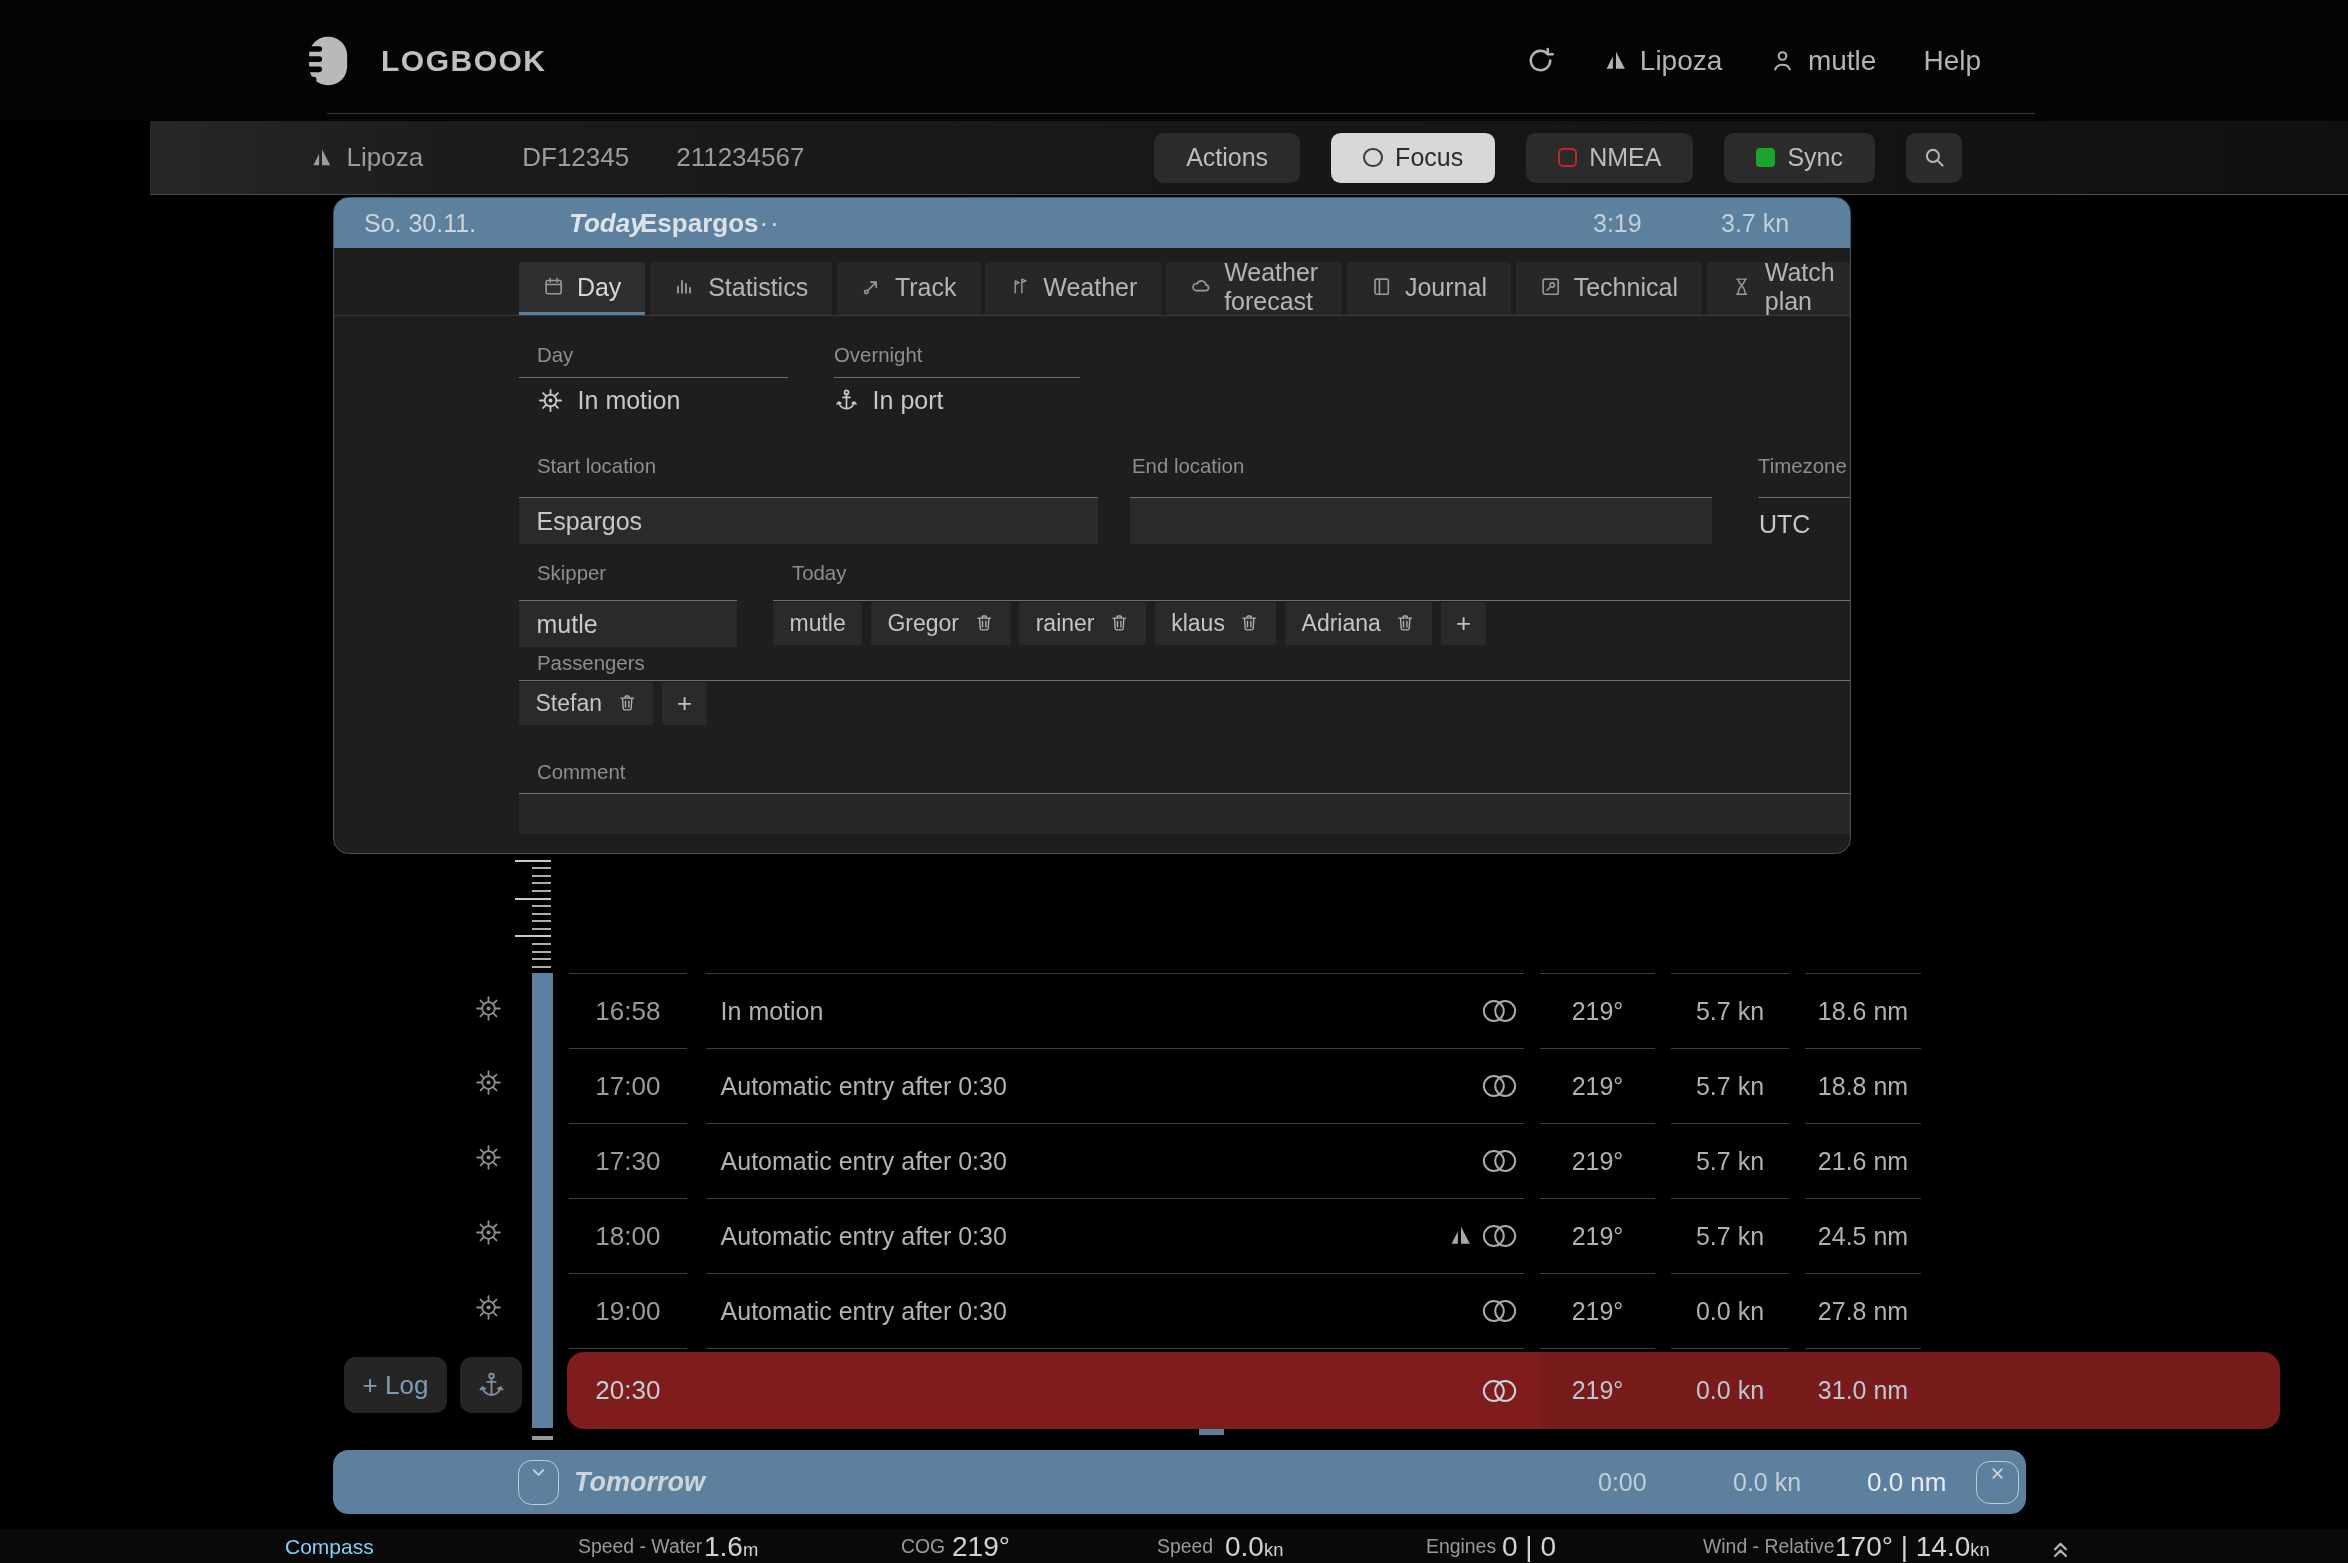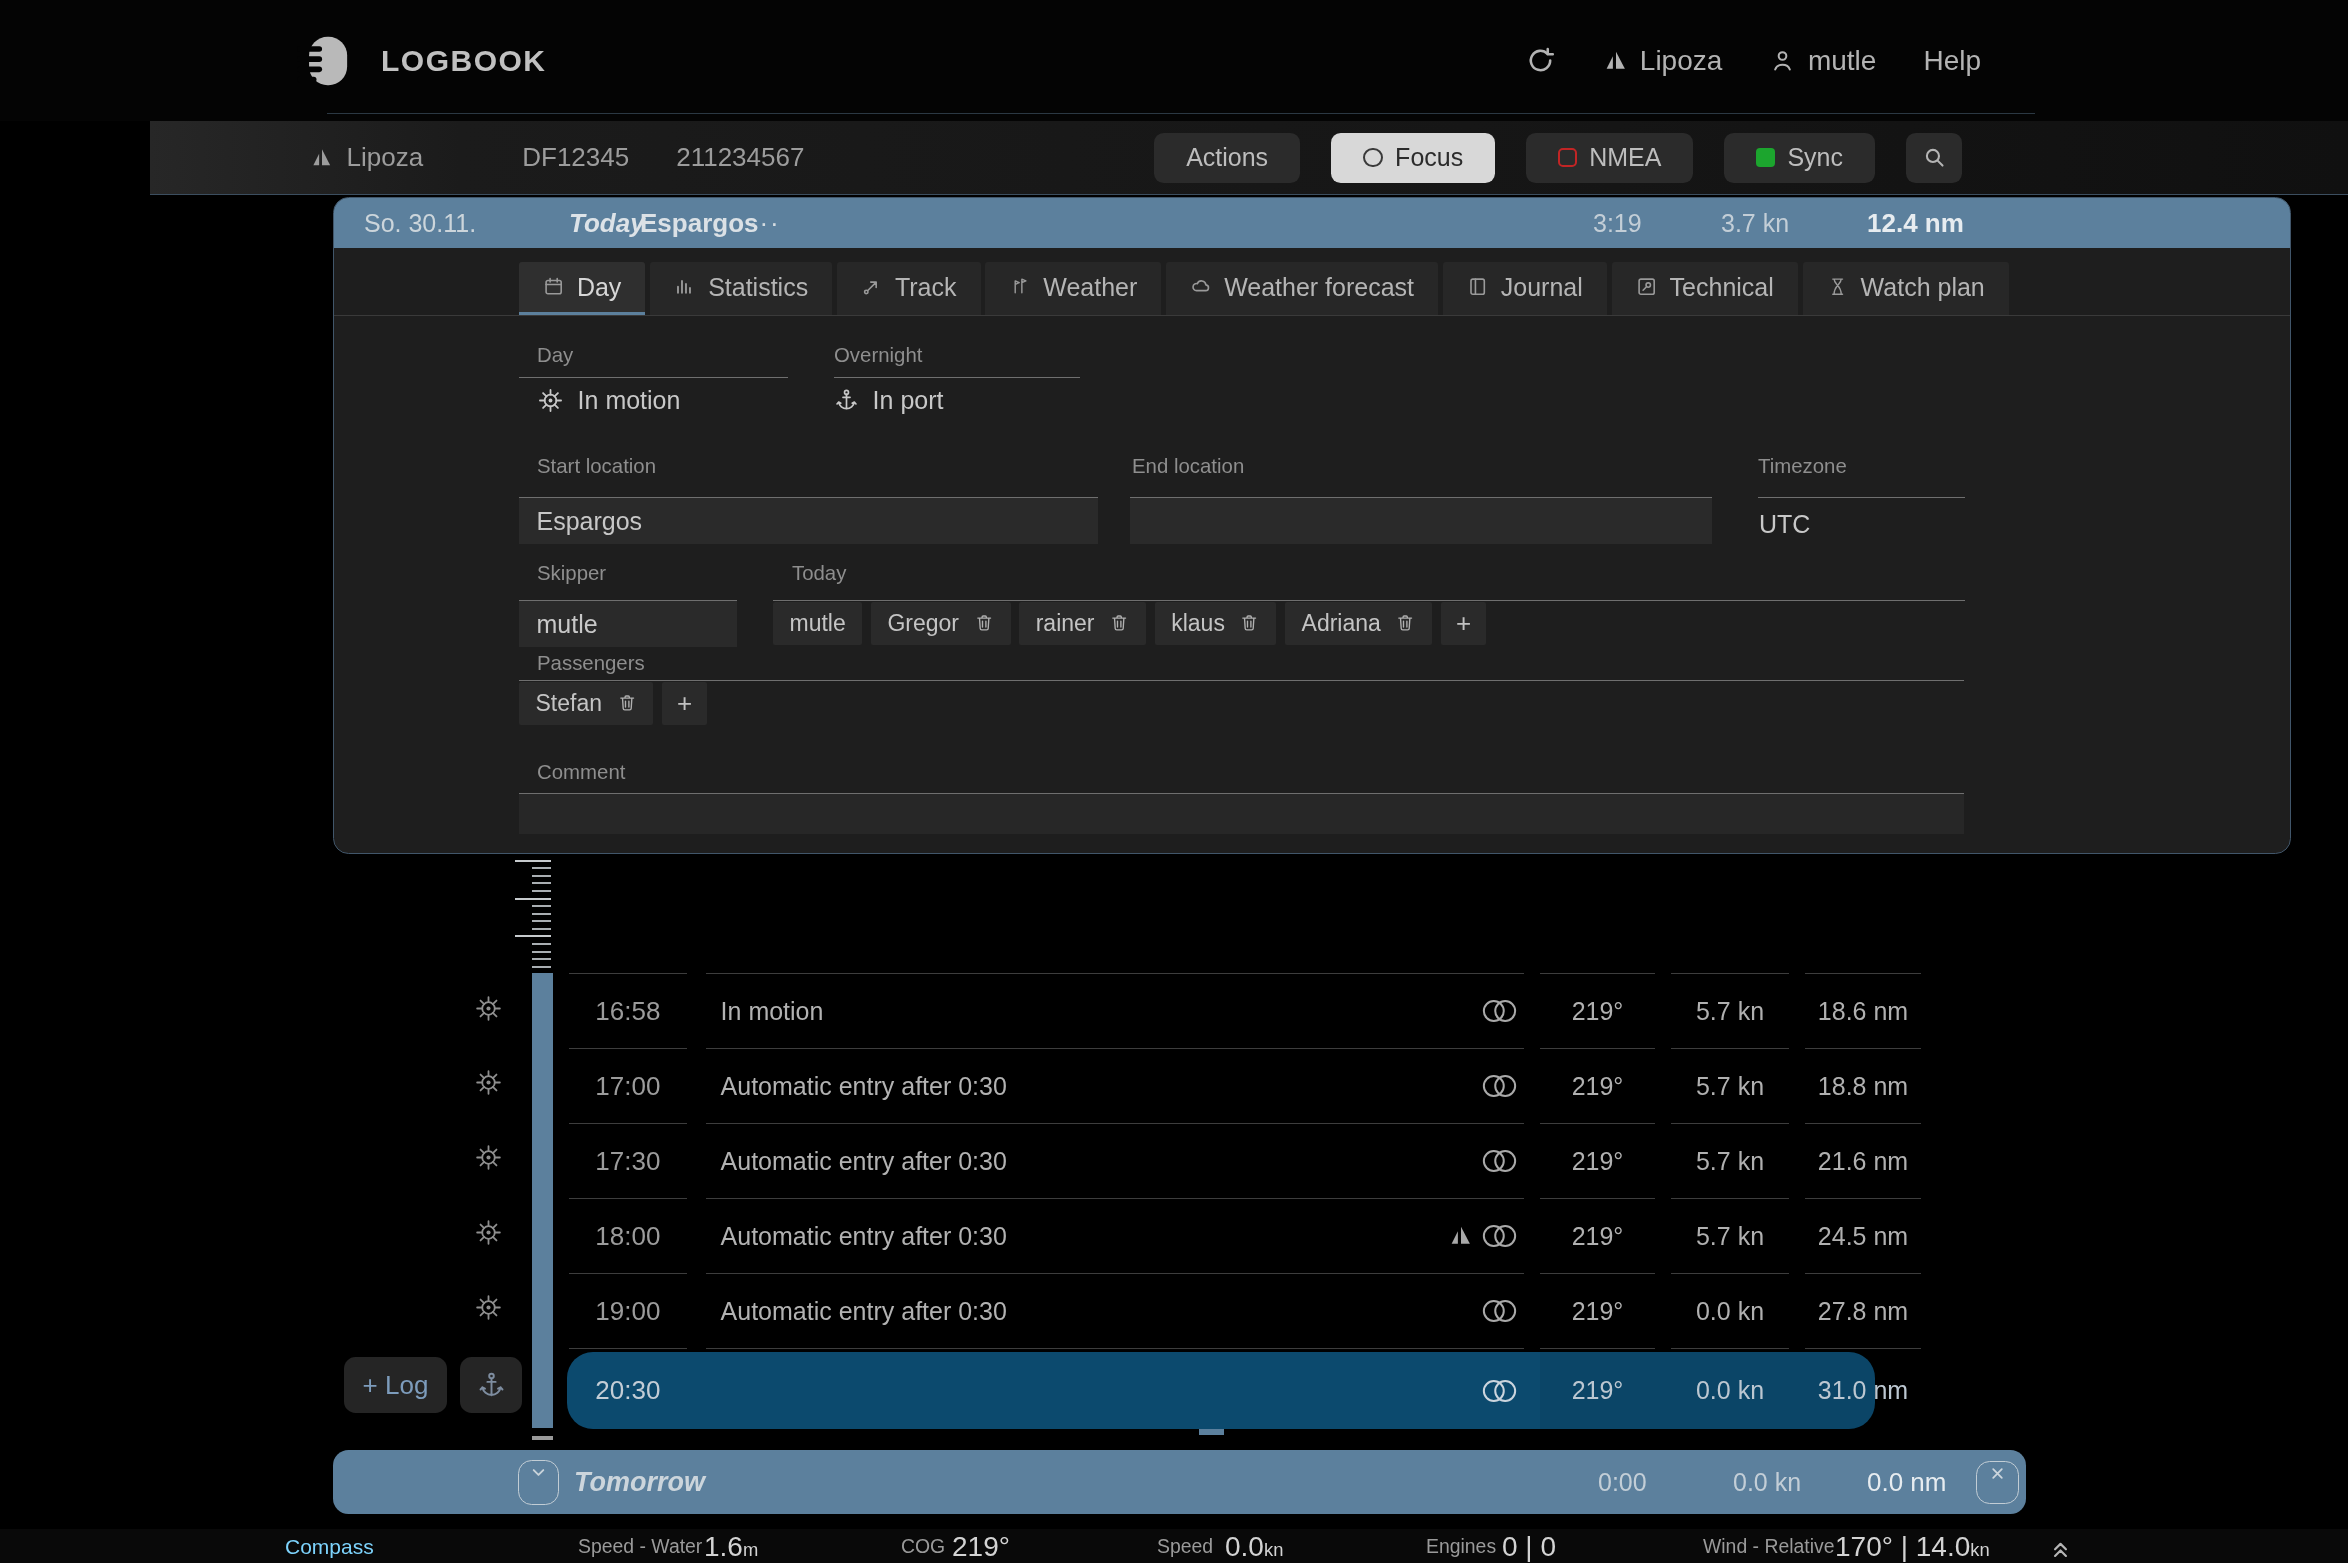--- a/index.html
+++ b/index.html
@@ -27,21 +27,21 @@
   .vb-right{position:absolute;right:386px;top:0;height:100%;display:flex;align-items:center;gap:31px;}
   .vbtn{height:50px;border-radius:9.7px;background:#2b2b2b;color:#bdbdbd;font-size:25px;
         display:flex;align-items:center;gap:12.6px;padding:0 32px;cursor:pointer;}
   .vbtn.focus{background:#d8d8d8;color:#2c2c2c;}
   .ring-ic{width:19.4px;height:19.4px;border:2.9px solid #3a3a3a;border-radius:50%;box-sizing:border-box;}
   .nmea-ic{width:18.4px;height:18.4px;border:2.9px solid #c22525;border-radius:4.9px;box-sizing:border-box;}
   .sync-ic{width:18.4px;height:18.4px;background:#1ca52e;border-radius:3.9px;}
   .vbtn.search{width:56px;padding:0;justify-content:center;color:#b5b5b5;}
 
   
-  .day-card{position:absolute;left:333px;top:197px;width:1958px;height:657px;box-sizing:border-box;
+  .day-card{position:absolute;left:333px;top:197px;width:1518px;height:657px;box-sizing:border-box;
             background:#1e1e1e;border:1px solid #41566a;border-radius:15.5px;overflow:hidden;}
   .day-header{position:absolute;left:0;top:0;width:100%;height:50px;background:#5c809d;}
   .day-header span{position:absolute;top:0;line-height:50px;}
   .dh-date{left:30px;font-size:25px;color:#ccd5db;}
   .dh-today{left:235px;font-size:26px;font-style:italic;font-weight:bold;color:#dde3e8;}
   .dh-loc{left:306px;font-size:26px;font-weight:bold;color:#dbe1e6;}
   .dh-more{left:415px;font-size:26px;letter-spacing:1.9px;color:#d5dce1;cursor:pointer;}
   .dh-duration{left:1259px;font-size:25px;color:#c3ced7;}
   .dh-speed{left:1387px;font-size:25px;color:#c3ced7;}
   .dh-dist{left:1533px;font-size:26px;font-weight:bold;color:#e7ecf0;}
@@ -91,22 +91,22 @@
   .col{position:absolute;top:0;height:100%;line-height:75px;border-top:1px solid #3d3d3d;box-sizing:border-box;
        white-space:nowrap;overflow:hidden;}
   .c-time{left:1.9px;width:118px;text-align:center;font-size:26px;color:#9b9b9b;}
   .c-text{left:139px;width:818px;padding-left:14.6px;font-size:25px;color:#b2b2b2;}
   .c-ics{position:absolute;left:835px;top:0;width:116px;height:75px;display:flex;align-items:center;
          justify-content:flex-end;gap:7.8px;color:#a9a9a9;}
   .c-course{left:973px;width:115px;text-align:center;font-size:25px;color:#b0b0b0;}
   .c-speed{left:1104px;width:118px;text-align:center;font-size:25px;color:#b0b0b0;}
   .c-dist{left:1238px;width:116px;text-align:center;font-size:25px;color:#b0b0b0;}
 
-  .sel-row{position:absolute;left:567px;top:1352px;width:1308px;height:77px;background:#0c4a6e;
-           border-radius:26px;cursor:pointer;}
+  .sel-row{position:absolute;left:567px;top:1352px;width:1713px;height:77px;background:#7f1d1d;
+           border-radius:17px;cursor:pointer;}
   .sel-shade{position:absolute;left:973px;top:0;right:0;bottom:0;background:rgba(0,0,0,0.06);
              border-radius:0 15.5px 15.5px 0;}
   .sel-row .col{border-top:none;line-height:77px;}
   .sel-row .c-time{color:#c3cdd6;}
   .sel-row .c-ics{height:77px;color:#ccd5de;}
   .sel-row .c-course,.sel-row .c-speed,.sel-row .c-dist{color:#bcc7d1;}
 
   .log-btn{position:absolute;left:344px;top:1357px;width:103px;height:56px;background:#252525;border-radius:11.6px;
            color:#7d9cbc;font-size:26px;display:flex;align-items:center;justify-content:center;cursor:pointer;}
   .anchor-btn{position:absolute;left:460px;top:1357px;width:62px;height:56px;background:#252525;border-radius:11.6px;

